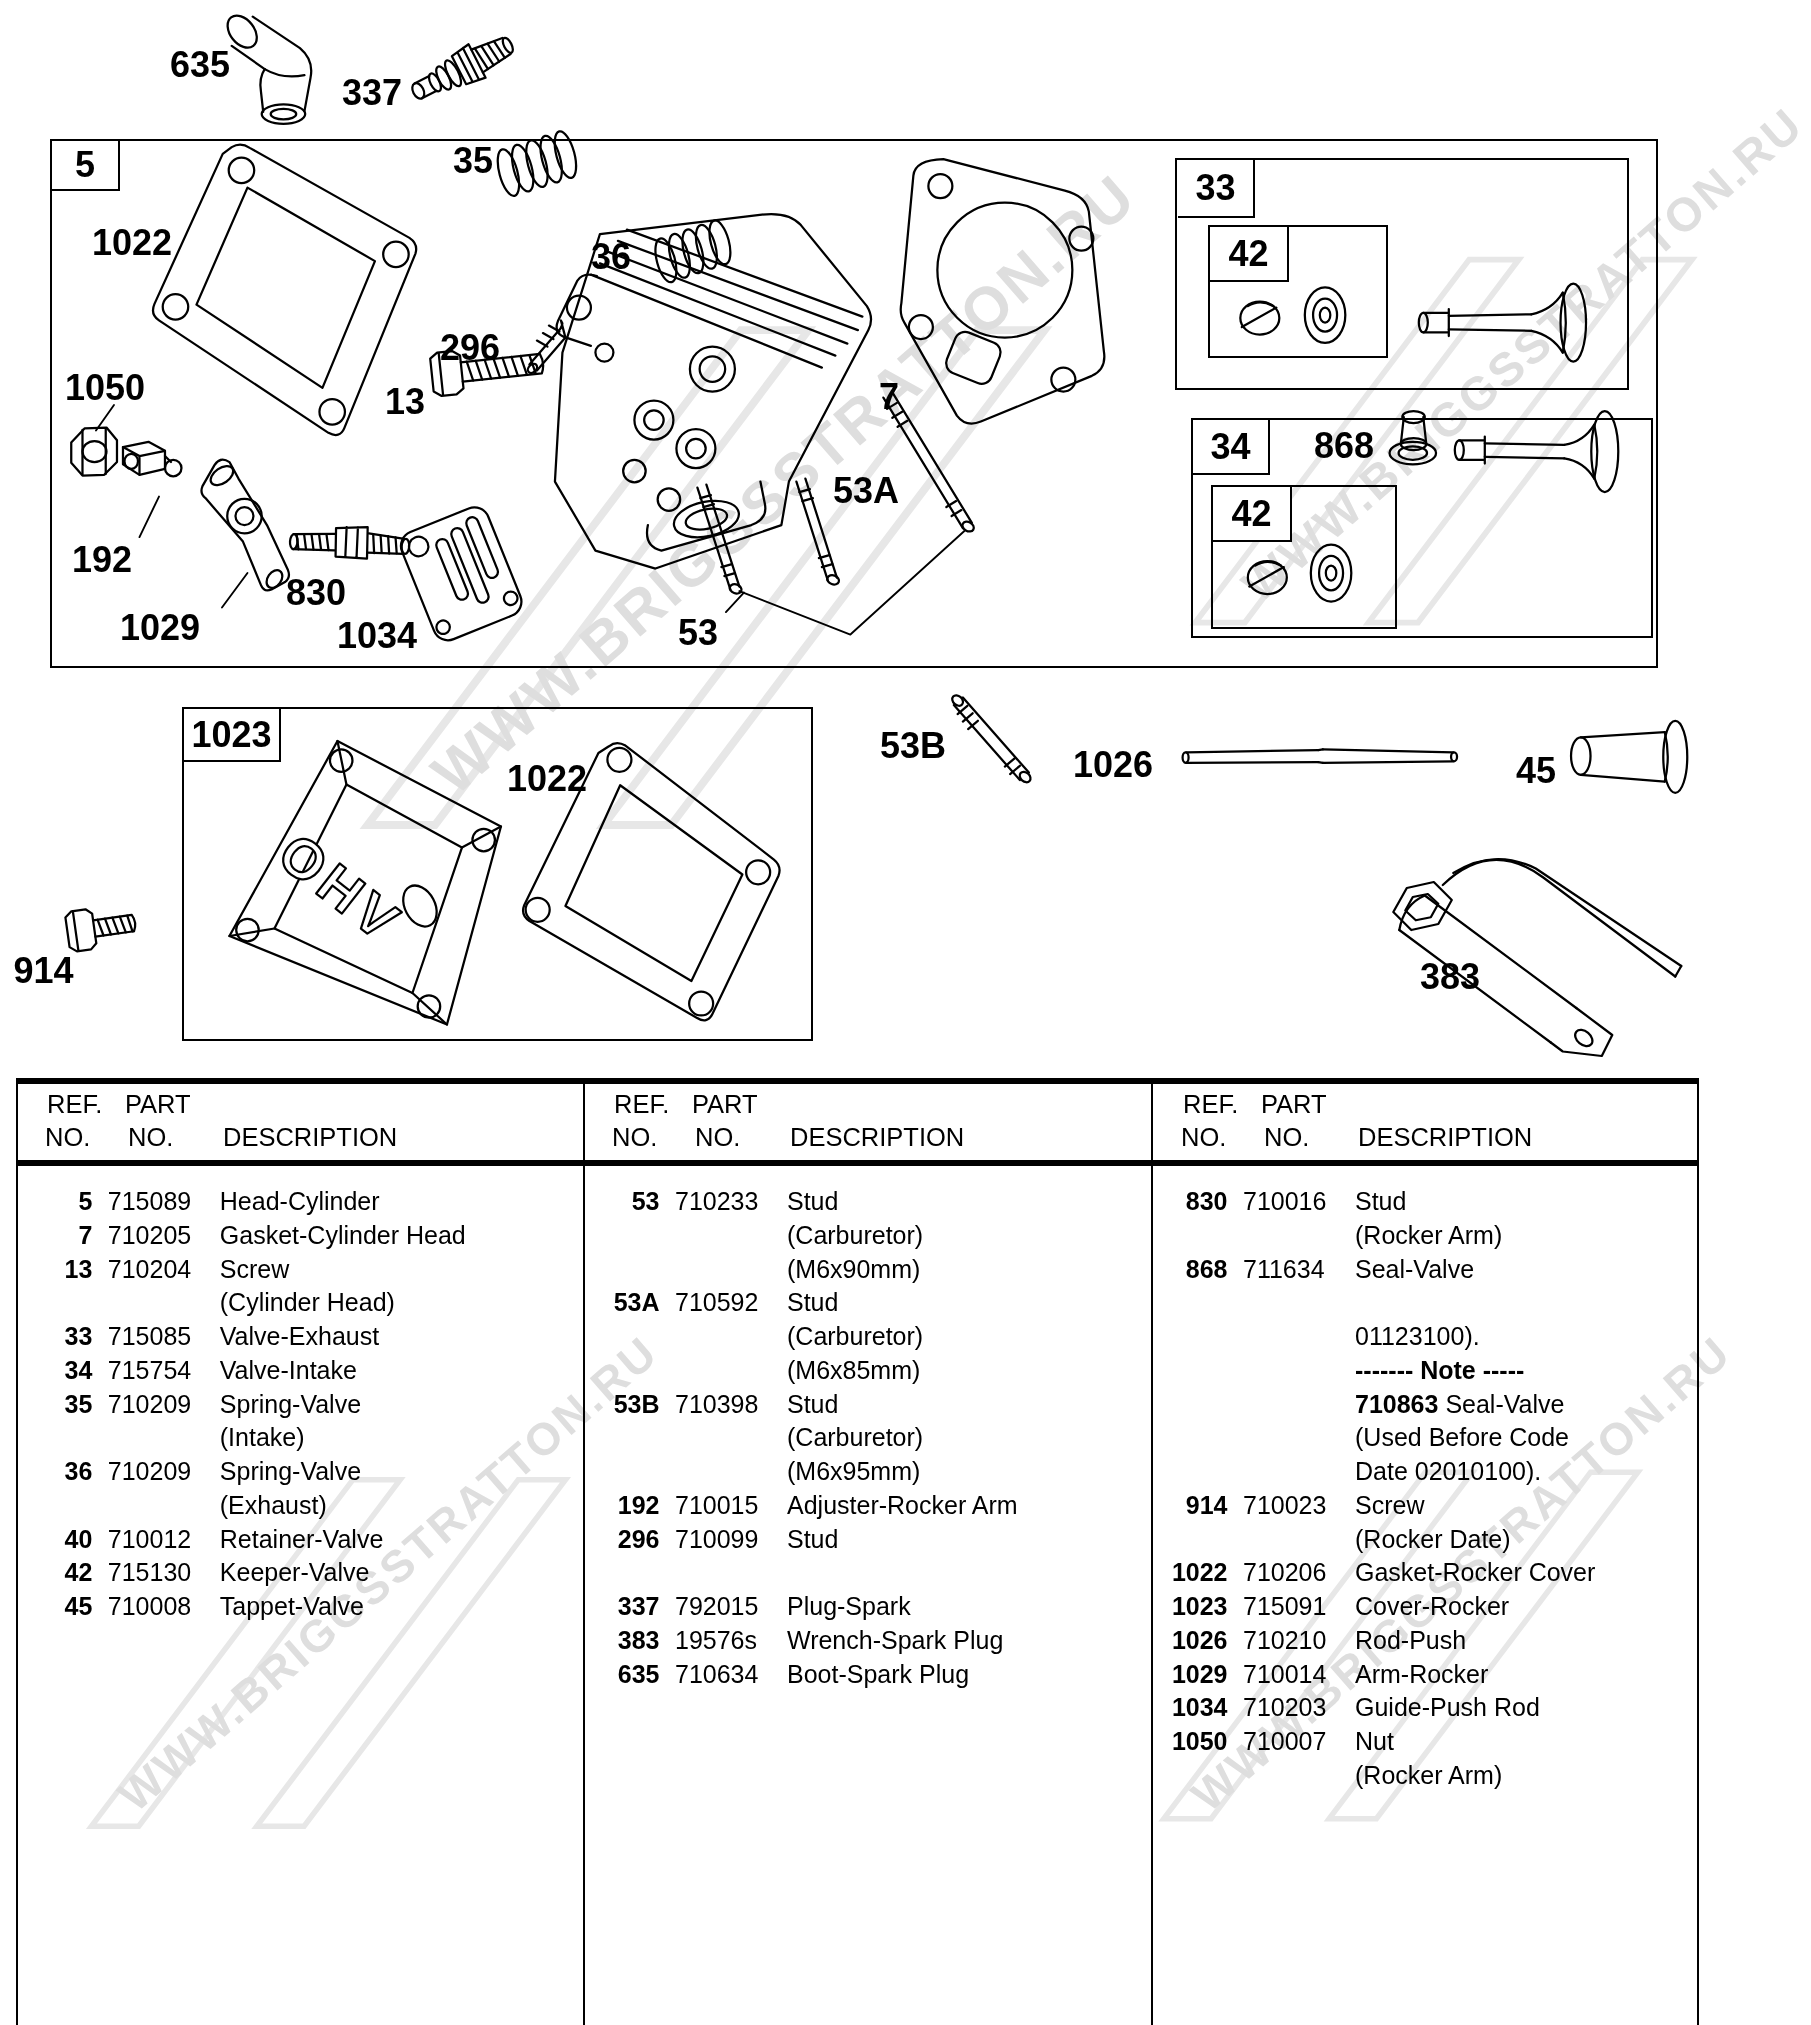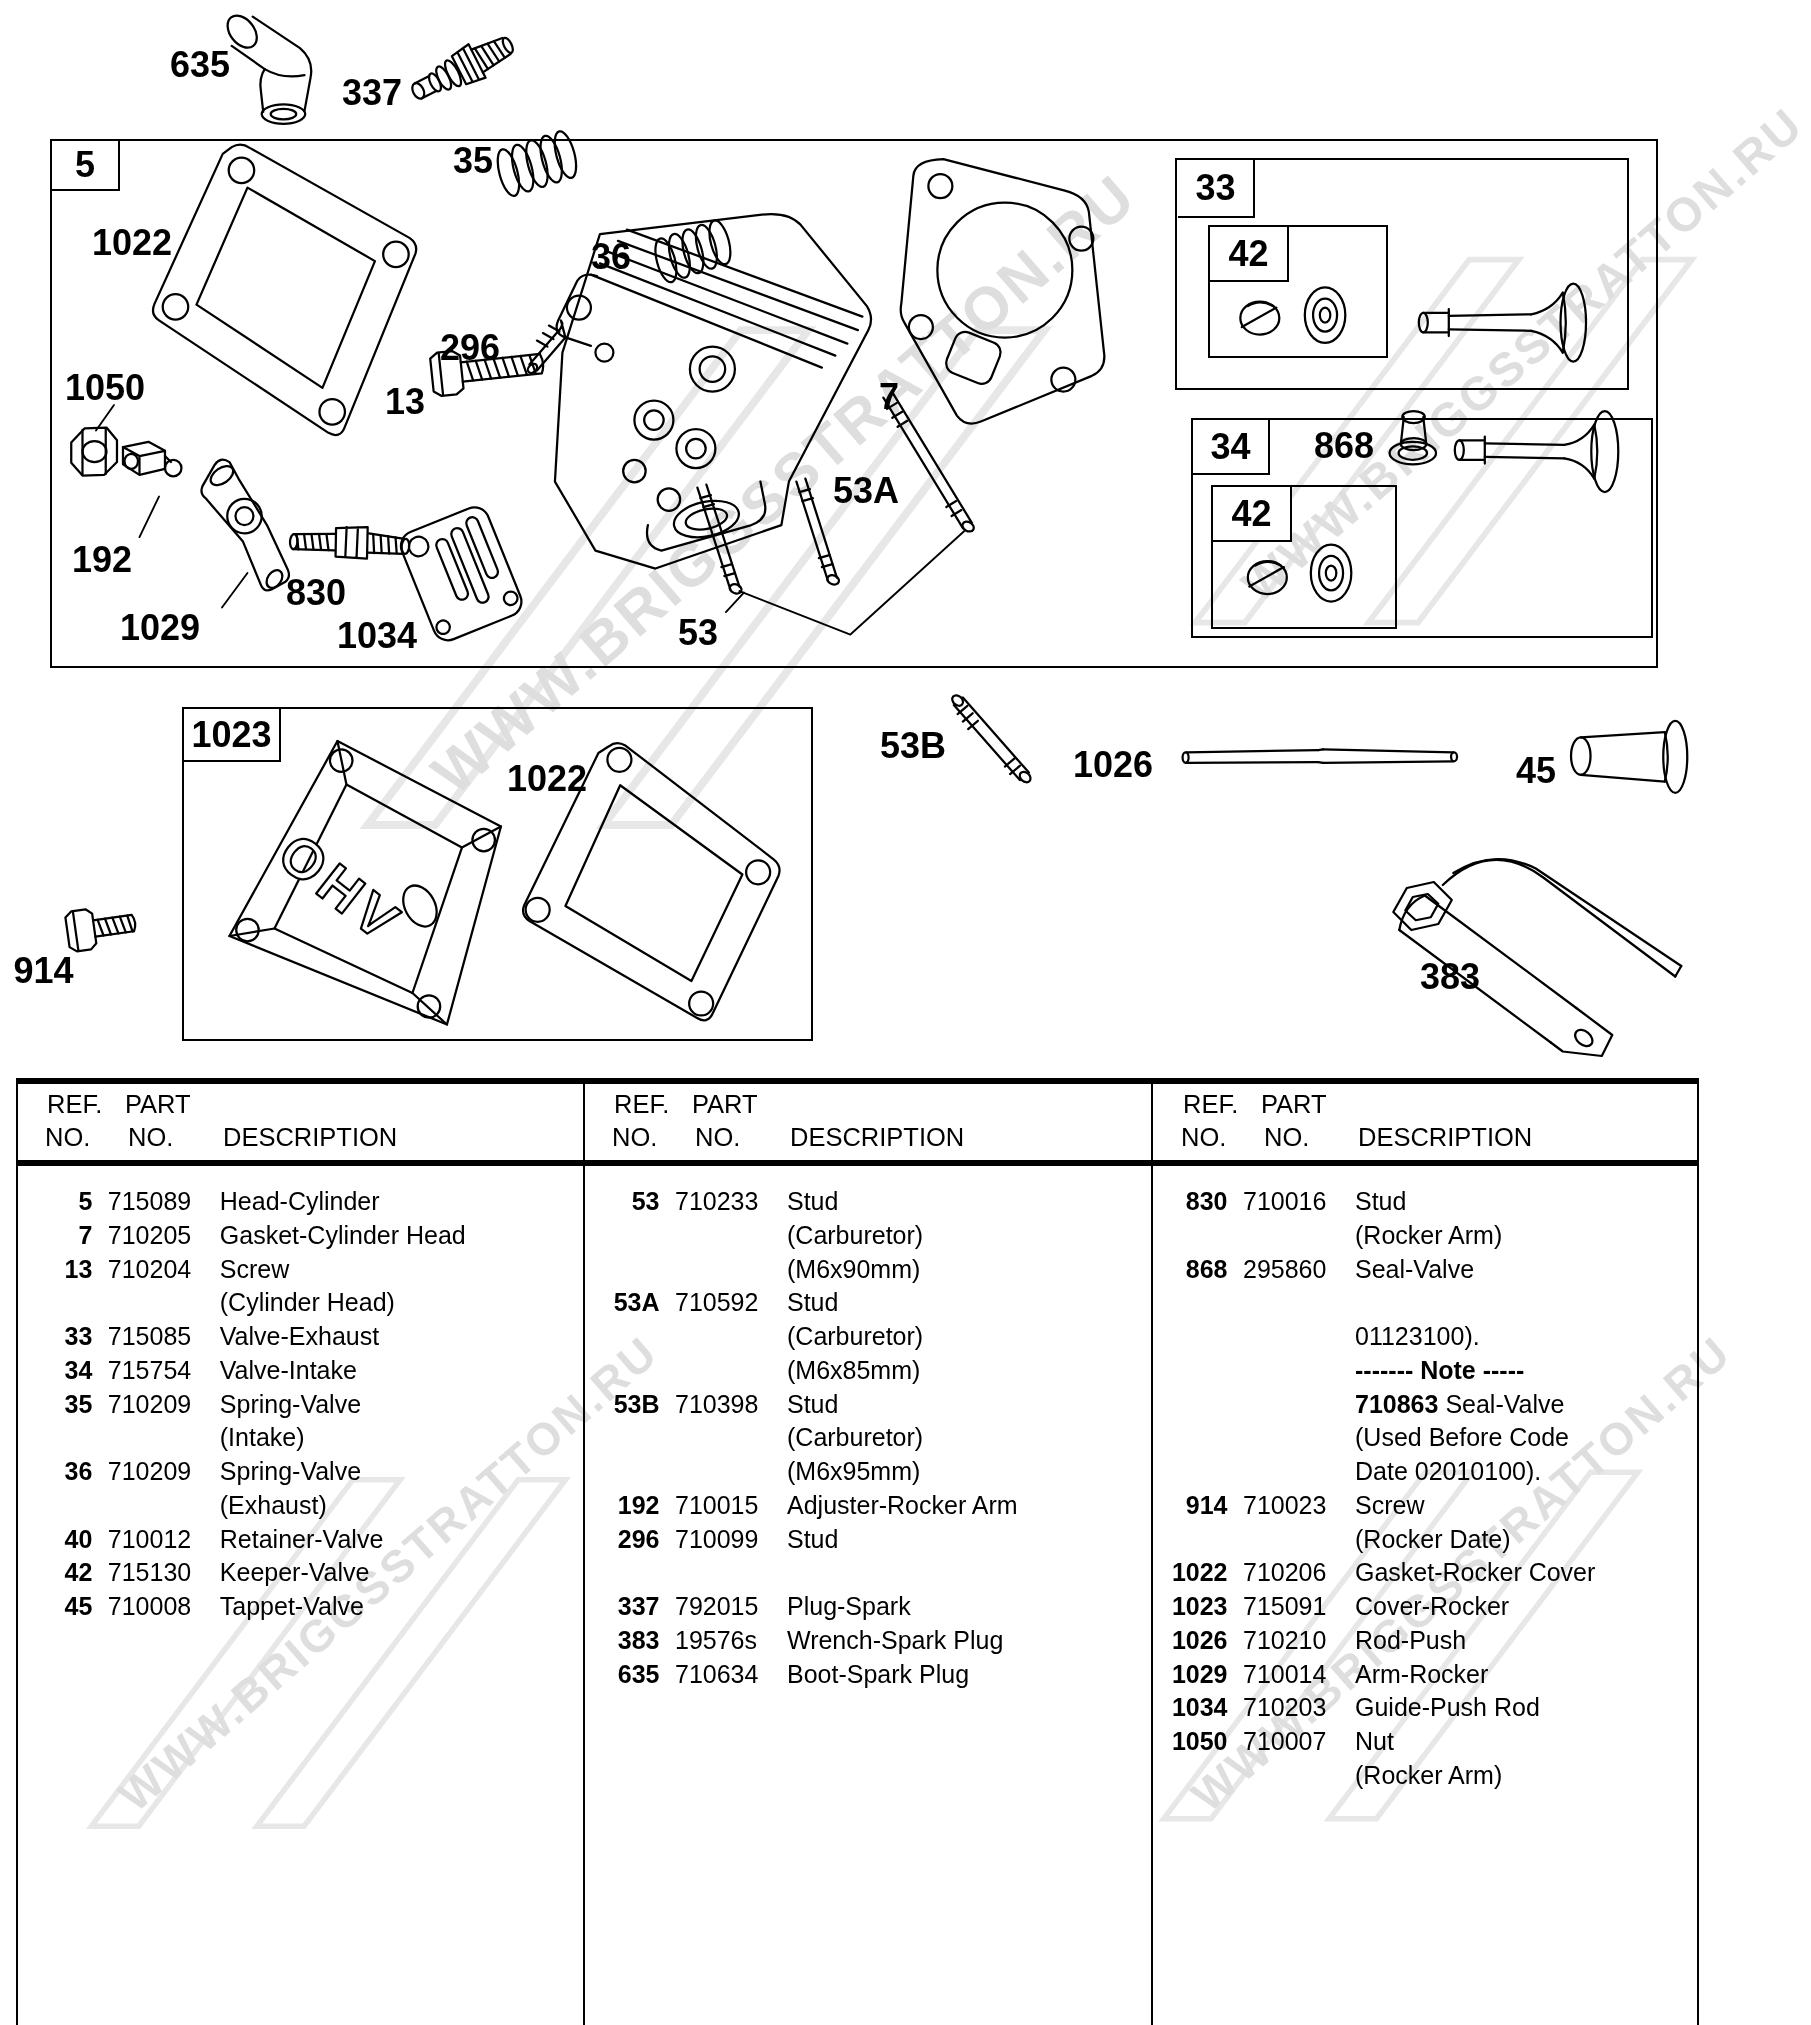--- a/index.html
+++ b/index.html
@@ -503,21 +503,21 @@
     <div class="tline" style="top: 0px;">
       <span class="tref">830</span>
       <span class="tpart">710016</span>
       <span class="tdesc"><span>Stud</span></span>
     </div>
     <div class="tline" style="top: 34px;">
       <span class="tdesc"><span>(Rocker Arm)</span></span>
     </div>
     <div class="tline" style="top: 68px;">
       <span class="tref">868</span>
-      <span class="tpart">295860</span>
+      <span class="tpart">711634</span>
       <span class="tdesc"><span>Seal-Valve</span></span>
     </div>
     <div class="tline" style="top: 135px;">
       <span class="tdesc"><span>01123100).</span></span>
     </div>
     <div class="tline" style="top: 169px; text-align: right;">
       <span class="tdesc"><span style="font-weight: bold;">------- Note -----</span></span>
     </div>
     <div class="tline" style="top: 203px;">
       <span class="tdesc"><span style="font-weight: bold;">710863</span><span> Seal-Valve</span></span>

